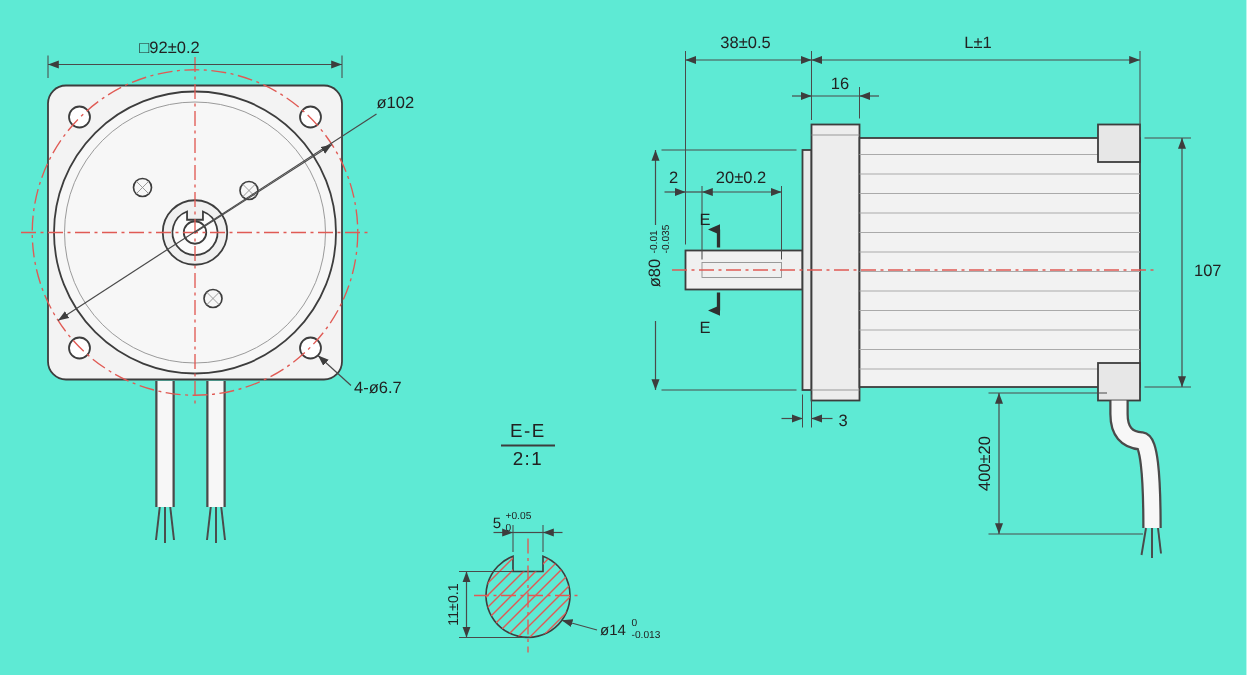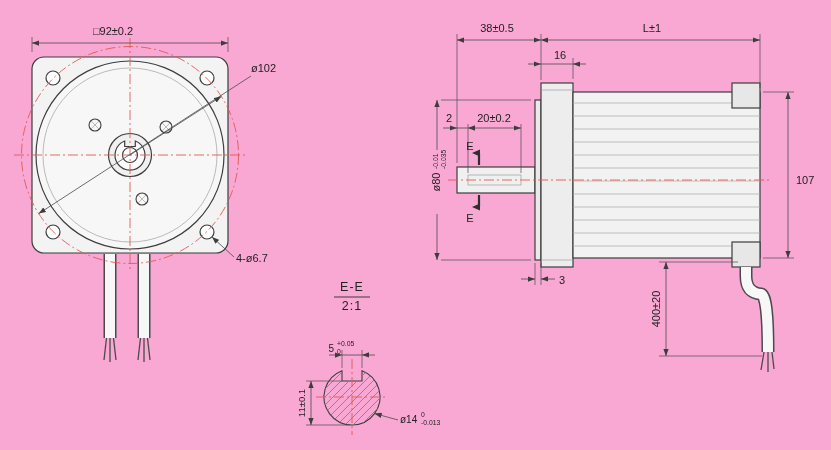--- a/index.html
+++ b/index.html
@@ -1,16 +1,16 @@
 <!DOCTYPE html>
 <html><head>
 <meta charset="utf-8">
 <style>
   html,body{margin:0;padding:0;background:#ffffff;}
-  .stage{width:831px;height:450px;background:#f9a8d4;position:relative;overflow:hidden;}
+  .stage{width:831px;height:450px;background:#5eead4;position:relative;overflow:hidden;}
   svg{display:block;}
   
   .obj   {stroke:#3d3d3d;stroke-width:1.2;}
   .objn  {stroke:#3d3d3d;stroke-width:1.1;fill:none;}
   .thin  {stroke:#909090;stroke-width:0.6;fill:none;}
   .fin   {stroke:#aaaaaa;stroke-width:0.7;}
   .cl    {stroke:#e05a54;stroke-width:0.9;fill:none;stroke-dasharray:10 3 2 3;}
   .hatch {stroke:#e05a54;stroke-width:0.9;}
   .dim   {stroke:#4a4a4a;stroke-width:0.8;fill:none;}
   .ext   {stroke:#4a4a4a;stroke-width:0.7;}

